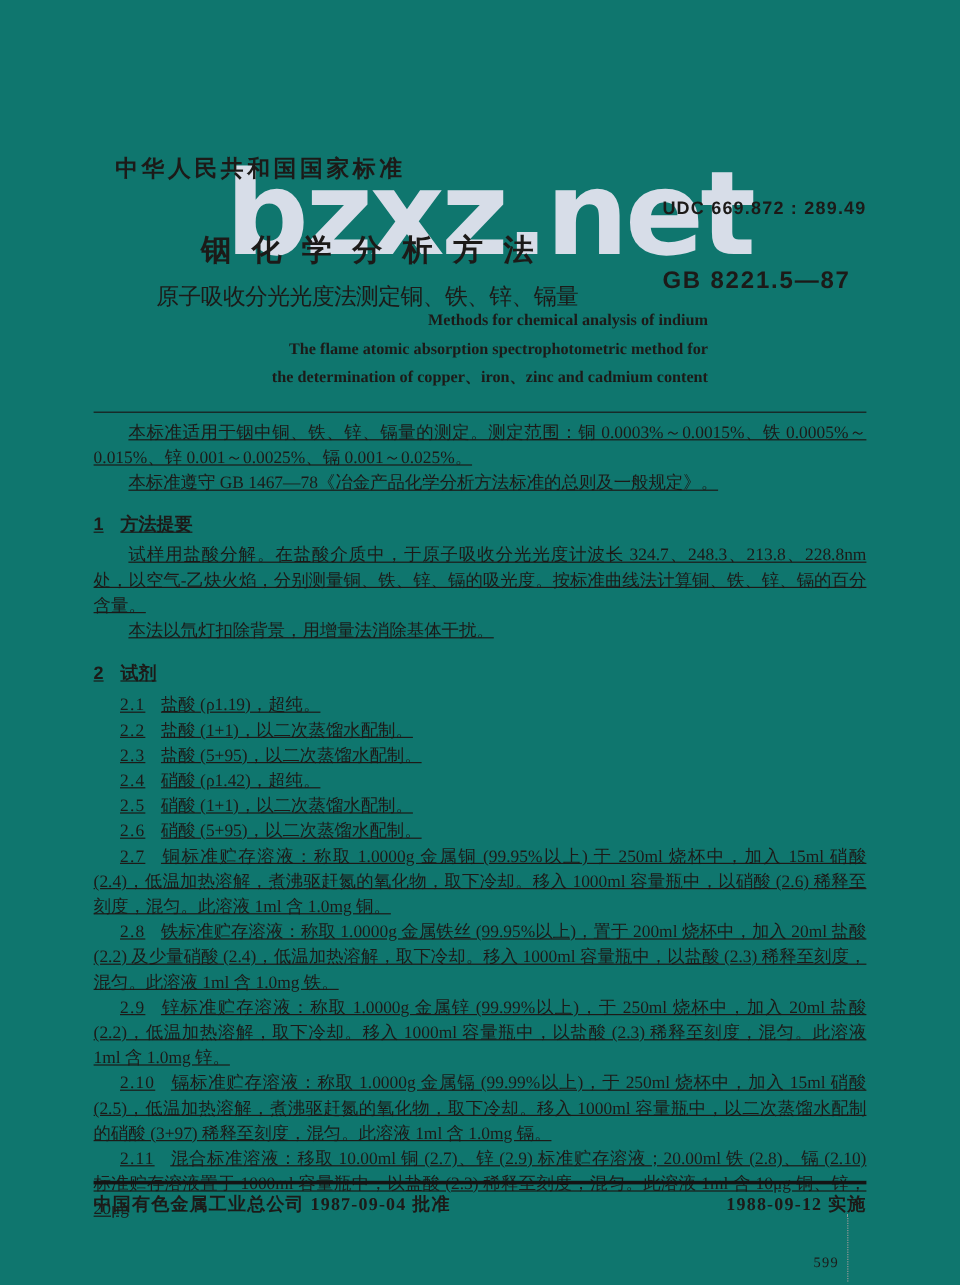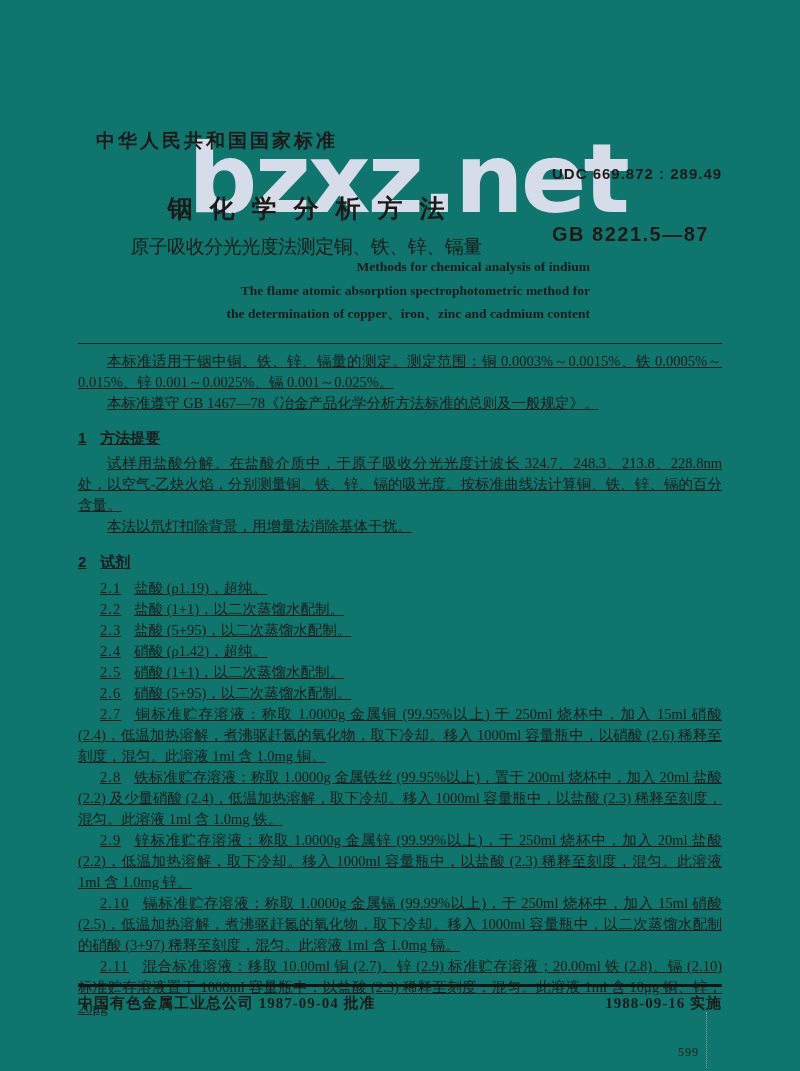--- a/index.html
+++ b/index.html
@@ -154,19 +154,19 @@
       <p class="item"><span class="item-no">2.8</span><span>铁标准贮存溶液：称取 1.0000g 金属铁丝 (99.95%以上)，置于 200ml 烧杯中，加入 20ml 盐酸 (2.2) 及少量硝酸 (2.4)，低温加热溶解，取下冷却。移入 1000ml 容量瓶中，以盐酸 (2.3) 稀释至刻度，混匀。此溶液 1ml 含 1.0mg 铁。</span></p>
       <p class="item"><span class="item-no">2.9</span><span>锌标准贮存溶液：称取 1.0000g 金属锌 (99.99%以上)，于 250ml 烧杯中，加入 20ml 盐酸 (2.2)，低温加热溶解，取下冷却。移入 1000ml 容量瓶中，以盐酸 (2.3) 稀释至刻度，混匀。此溶液 1ml 含 1.0mg 锌。</span></p>
       <p class="item"><span class="item-no">2.10</span><span>镉标准贮存溶液：称取 1.0000g 金属镉 (99.99%以上)，于 250ml 烧杯中，加入 15ml 硝酸 (2.5)，低温加热溶解，煮沸驱赶氮的氧化物，取下冷却。移入 1000ml 容量瓶中，以二次蒸馏水配制的硝酸 (3+97) 稀释至刻度，混匀。此溶液 1ml 含 1.0mg 镉。</span></p>
       <p class="item"><span class="item-no">2.11</span><span>混合标准溶液：移取 10.00ml 铜 (2.7)、锌 (2.9) 标准贮存溶液；20.00ml 铁 (2.8)、镉 (2.10) 标准贮存溶液置于 1000ml 容量瓶中，以盐酸 (2.3) 稀释至刻度，混匀。此溶液 1ml 含 10μg 铜、锌，20μg</span></p>
 
     </div>
 
     <div class="rule-thick"></div>
     <div class="footer-row">
       <span>中国有色金属工业总公司 1987-09-04 批准</span>
-      <span>1988-09-16 实施</span>
+      <span>1988-09-12 实施</span>
     </div>
     <div class="page-number">599</div>
     <div class="dotted-vline"></div>
 
   </div>
 </div>
 
 </body></html>

